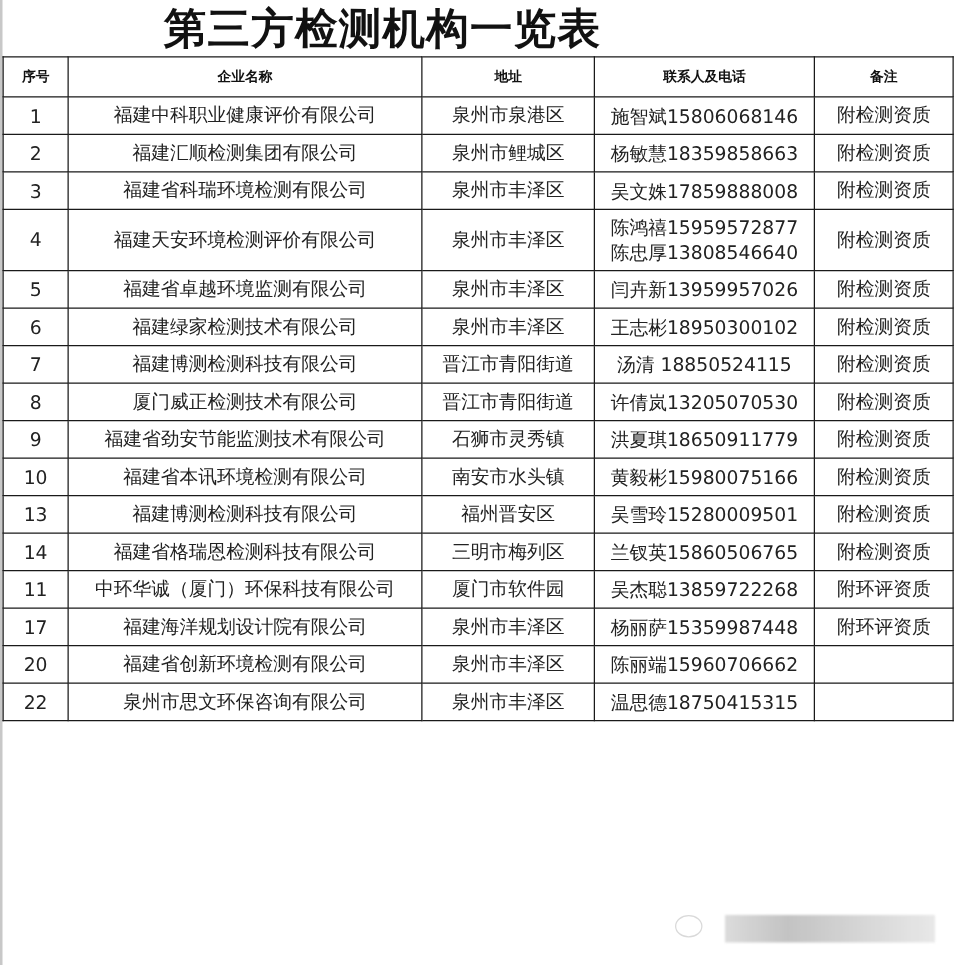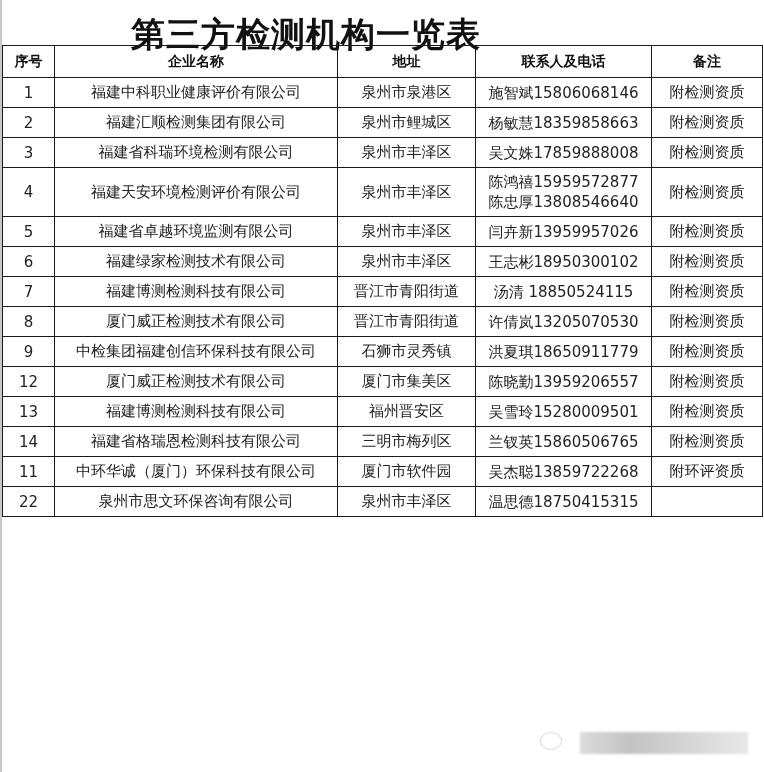--- a/index.html
+++ b/index.html
@@ -1,26 +1,26 @@
 <!DOCTYPE html>
 <html><head>
 <meta charset="utf-8">
 <style>
   html, body { margin: 0; padding: 0; background: #ffffff; }
   body { width: 764px; height: 772px; overflow: hidden; position: relative;
          font-family: "DejaVu Sans", sans-serif; color: #111; }
   .left-edge { position: absolute; left: 0; top: 0; width: 2px; height: 772px; background: #c8c8c8; }
-  .title { position: absolute; left: 0; top: 12px; width: 612px; height: 44px;
+  .title { position: absolute; left: 0; top: 1px; width: 612px; height: 44px;
            text-align: center; font-family: "DejaVu Serif", serif; font-size: 34px;
            line-height: 44px; font-weight: bold; letter-spacing: 1px; color: #111; }
   table { position: absolute; left: 2px; top: 45px; border-collapse: collapse;
           table-layout: fixed; width: 760px; }
   td, th { border: 1.5px solid #1a1a1a; text-align: center; vertical-align: middle;
            padding: 0; font-weight: normal; font-size: 15px; white-space: nowrap; overflow: hidden; }
-  th { font-family: Liberation Sans, sans-serif; font-weight: bold; font-size: 14px; height: 31px; }
+  th { font-family: Liberation Sans, sans-serif; font-weight: bold; font-size: 11px; height: 31px; }
   td { height: 29px; font-family: "DejaVu Sans", sans-serif; color: #222; }
   td.tall { height: 48px; }
   td.idx { font-size: 15px; }
   .contact-line { display: block; line-height: 20px; }
   .blur { position: absolute; left: 580px; top: 732px; width: 168px; height: 22px;
           background: linear-gradient(90deg, #d8d8d8, #bdbdbd 30%, #cfcfcf 60%, #e6e6e6);
           filter: blur(1px); opacity: .9; }
   .wm-icon { position: absolute; left: 540px; top: 732px; width: 20px; height: 16px;
              border: 1px solid #c0c0c0; border-radius: 50%; opacity: .6; }
 </style>
@@ -117,33 +117,33 @@
         <td class="idx">8</td>
         <td>厦门威正检测技术有限公司</td>
         <td>晋江市青阳街道</td>
         <td>
           <span class="contact-line">许倩岚13205070530</span>
         </td>
         <td>附检测资质</td>
       </tr>
       <tr>
         <td class="idx">9</td>
-        <td>中检集团福建创信环保科技有限公司</td>
+        <td>福建省劲安节能监测技术有限公司</td>
         <td>石狮市灵秀镇</td>
         <td>
           <span class="contact-line">洪夏琪18650911779</span>
         </td>
         <td>附检测资质</td>
       </tr>
       <tr>
-        <td class="idx">12</td>
-        <td>厦门威正检测技术有限公司</td>
-        <td>厦门市集美区</td>
-        <td>
-          <span class="contact-line">陈晓勤13959206557</span>
+        <td class="idx">10</td>
+        <td>福建省本讯环境检测有限公司</td>
+        <td>南安市水头镇</td>
+        <td>
+          <span class="contact-line">黄毅彬15980075166</span>
         </td>
         <td>附检测资质</td>
       </tr>
       <tr>
         <td class="idx">13</td>
         <td>福建博测检测科技有限公司</td>
         <td>福州晋安区</td>
         <td>
           <span class="contact-line">吴雪玲15280009501</span>
         </td>
@@ -161,20 +161,38 @@
       <tr>
         <td class="idx">11</td>
         <td>中环华诚（厦门）环保科技有限公司</td>
         <td>厦门市软件园</td>
         <td>
           <span class="contact-line">吴杰聪13859722268</span>
         </td>
         <td>附环评资质</td>
       </tr>
       <tr>
+        <td class="idx">17</td>
+        <td>福建海洋规划设计院有限公司</td>
+        <td>泉州市丰泽区</td>
+        <td>
+          <span class="contact-line">杨丽萨15359987448</span>
+        </td>
+        <td>附环评资质</td>
+      </tr>
+      <tr>
+        <td class="idx">20</td>
+        <td>福建省创新环境检测有限公司</td>
+        <td>泉州市丰泽区</td>
+        <td>
+          <span class="contact-line">陈丽端15960706662</span>
+        </td>
+        <td></td>
+      </tr>
+      <tr>
         <td class="idx">22</td>
         <td>泉州市思文环保咨询有限公司</td>
         <td>泉州市丰泽区</td>
         <td>
           <span class="contact-line">温思德18750415315</span>
         </td>
         <td></td>
       </tr>
     </tbody>
 </table>

